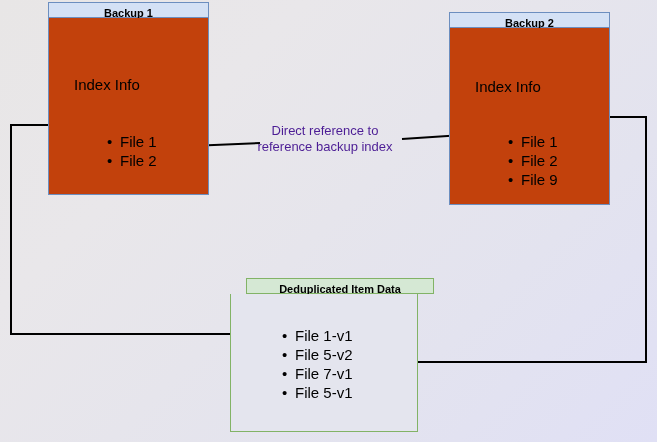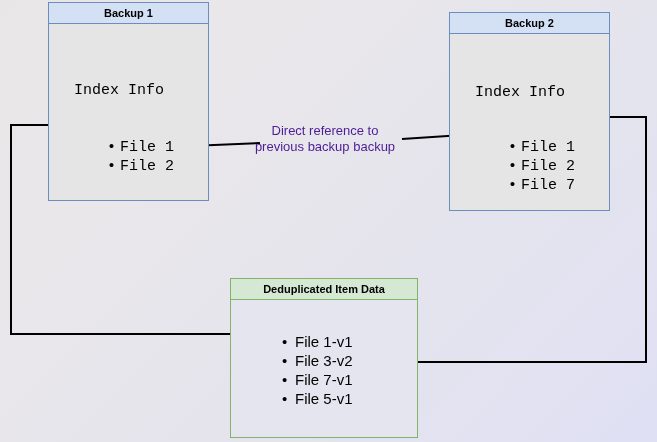--- a/index.html
+++ b/index.html
@@ -20,47 +20,47 @@
     height: 442px;
   }
   
   .node {
     position: absolute;
     box-sizing: border-box;
   }
   .node-header {
     box-sizing: border-box;
     width: 100%;
-    height: 22px;
+    height: 16px;
     line-height: 20px;
     text-align: center;
     font-size: 11px;
     font-weight: bold;
     color: #000000;
   }
   .node-body {
     box-sizing: border-box;
     width: 100%;
     position: relative;
   }
   
   .blue .node-header {
     background: #d4e1f5;
     border: 1px solid #6c8ebf;
   }
   .blue .node-body {
-    background: #e5e5e5;
+    background: #c2410c;
     border: 1px solid #6c8ebf;
     border-top: none;
-    font-family: Liberation Mono, monospace;
   }
   
   .green .node-header {
     background: #d5e8d4;
     border: 1px solid #82b366;
+    margin-left: 16px;
   }
   .green .node-body {
     background: #e4e5ee;
     border: 1px solid #82b366;
     border-top: none;
   }
   
   .index-label {
     position: absolute;
     font-size: 15px;
@@ -137,35 +137,35 @@
     </div>
   </div>
 
   <div class="node blue" style="left:449px; top:12px; width:161px; height:199px;">
     <div class="node-header">Backup 2</div>
     <div class="node-body" style="height:177px;">
       <div class="index-label" style="left:25px; top:50px;">Index Info</div>
       <ul class="file-list" style="left:55px; top:104px;">
         <li>File 1</li>
         <li>File 2</li>
-        <li>File 7</li>
+        <li>File 9</li>
       </ul>
     </div>
   </div>
 
   <div class="node green" style="left:230px; top:278px; width:188px; height:160px;">
     <div class="node-header">Deduplicated Item Data</div>
     <div class="node-body" style="height:138px;padding-left:24px;">
       <ul class="file-list" style="left:48px; top:32px;">
         <li>File 1-v1</li>
-        <li>File 3-v2</li>
+        <li>File 5-v2</li>
         <li>File 7-v1</li>
         <li>File 5-v1</li>
       </ul>
     </div>
   </div>
 
   <div class="caption" style="left:249px; top:123px; width:152px;">
     <div>Direct reference to</div>
-    <div>previous backup backup</div>
+    <div>reference backup index</div>
   </div>
 
 </div>
 
 </body></html>

